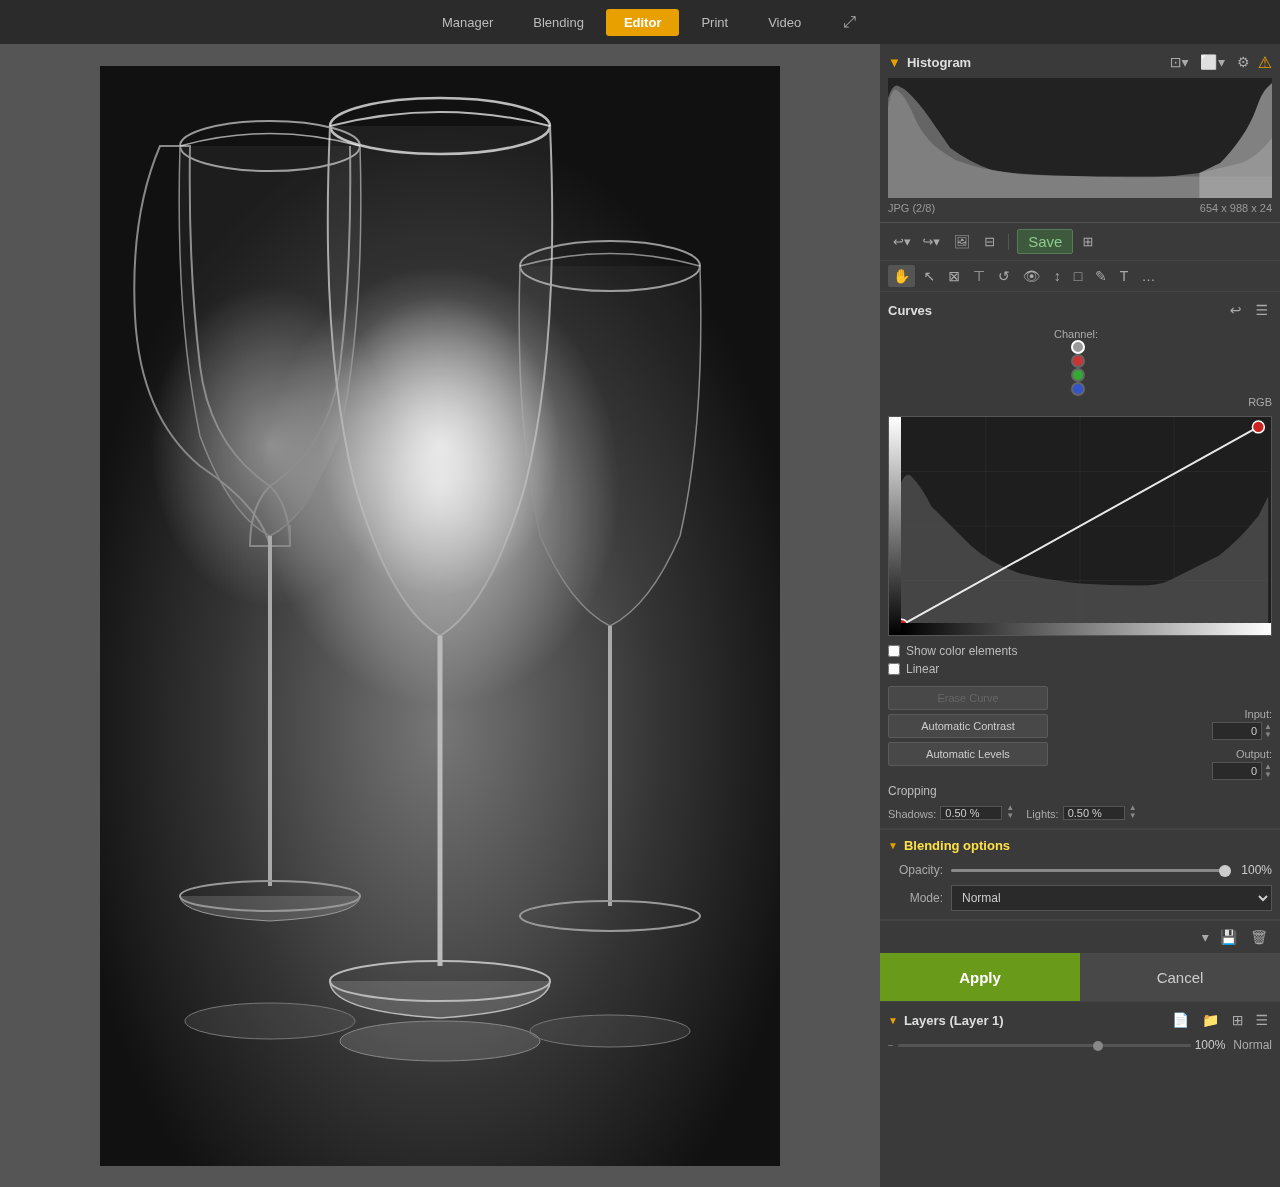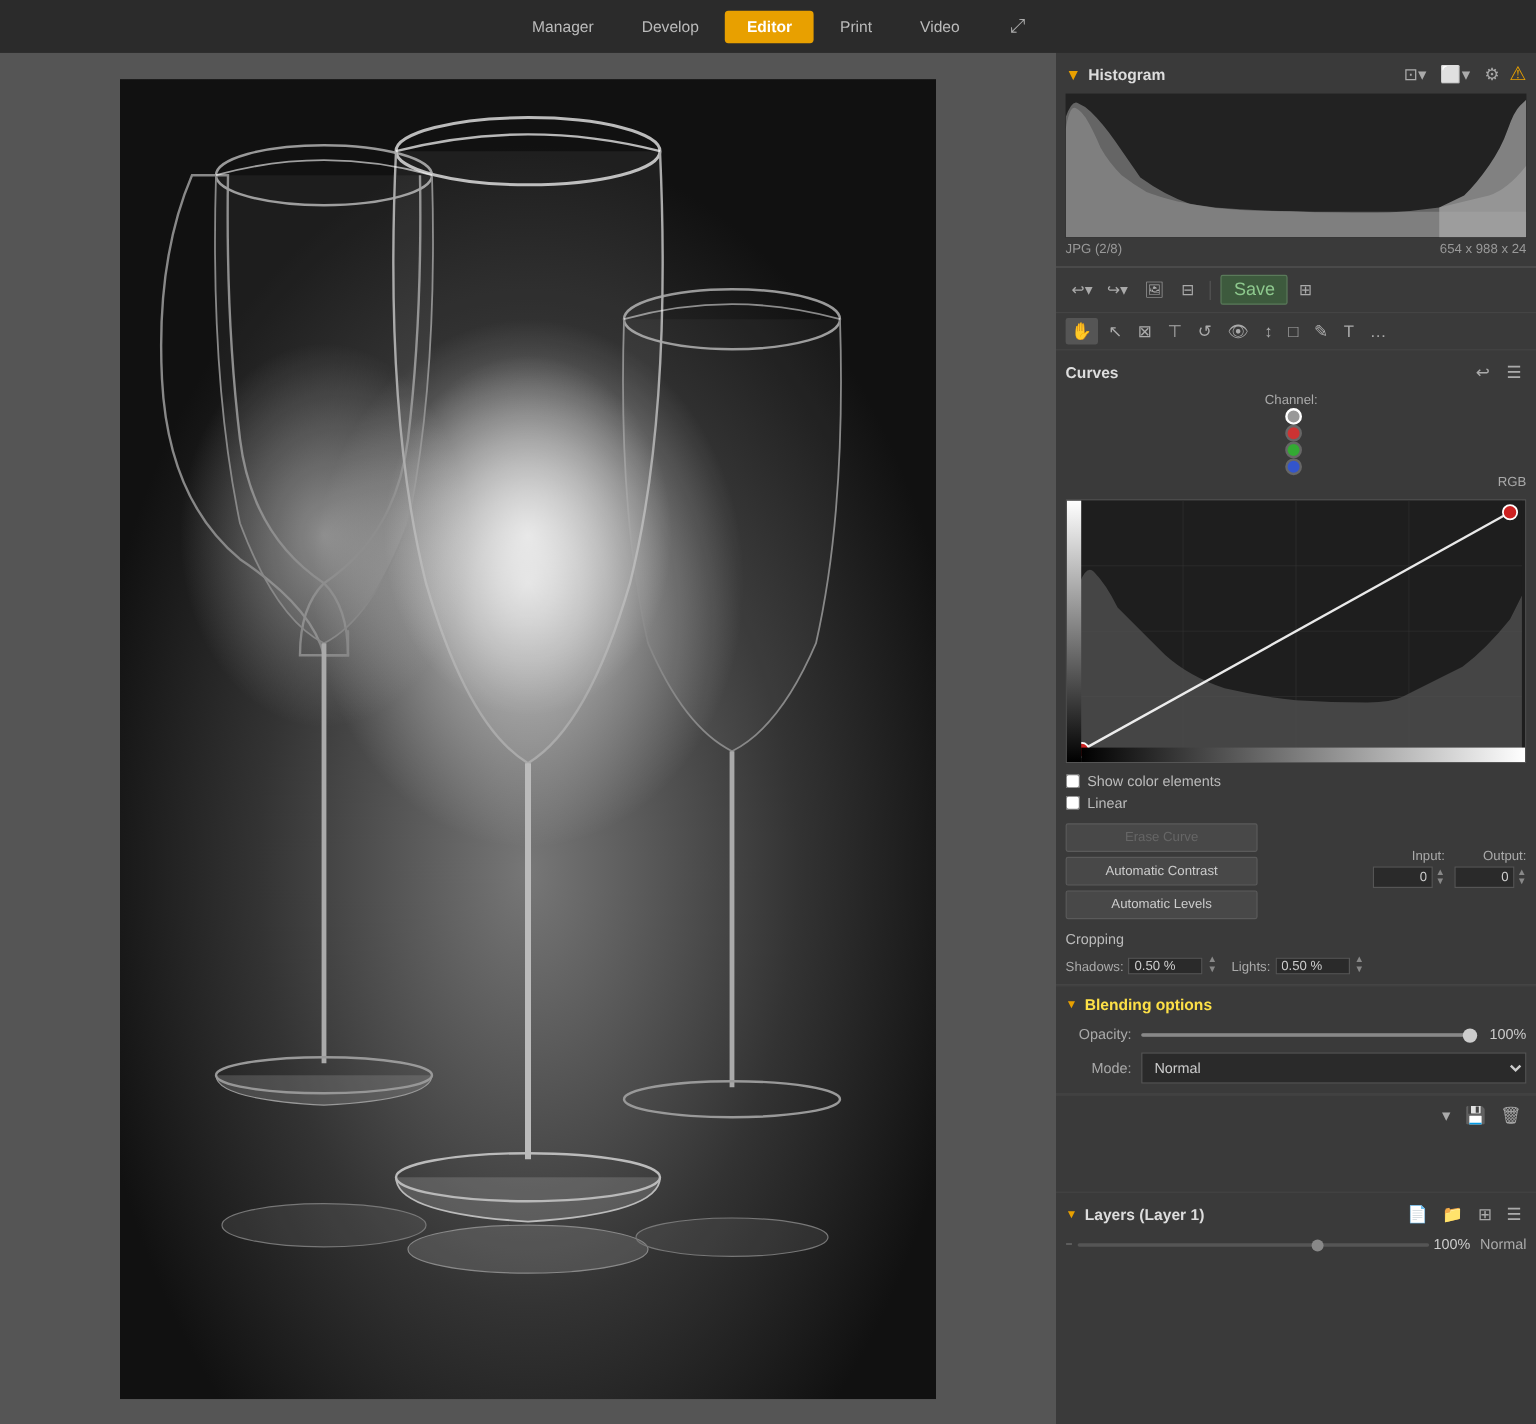--- a/index.html
+++ b/index.html
@@ -527,21 +527,21 @@
       height: 16px;
       background: #555;
       margin: 0 4px;
     }
   </style>
 </head>
 <body>
 
 <div class="top-nav">
   <div class="nav-tab">Manager</div>
-  <div class="nav-tab">Develop</div>
+  <div class="nav-tab">Blending</div>
   <div class="nav-tab active">Editor</div>
   <div class="nav-tab">Print</div>
   <div class="nav-tab">Video</div>
   <div class="nav-expand">⤢</div>
 </div>
 
 <div class="main-area">
 
   <div class="image-area">
     <div class="image-container">
@@ -735,21 +735,21 @@
           <span>Linear</span>
         </div>
 
 
         <div style="display:flex;justify-content:space-between;align-items:flex-start;">
           <div class="curve-btns">
             <button class="curve-btn disabled">Erase Curve</button>
             <button class="curve-btn">Automatic Contrast</button>
             <button class="curve-btn">Automatic Levels</button>
           </div>
-          <div style="display:flex;gap:8px;align-items:flex-start;margin-top:28px;">
+          <div style="display:flex;flex-direction:column;gap:8px;align-items:flex-start;margin-top:28px;">
             <div class="io-group">
               <span class="io-label">Input:</span>
               <div style="display:flex;align-items:center;gap:2px;">
                 <input class="io-input" type="text" value="0" style="">
                 <div class="spin-btn">
                   <span class="spin-arrow">▲</span>
                   <span class="spin-arrow">▼</span>
                 </div>
               </div>
             </div>
@@ -814,20 +814,22 @@
       </div>
     </div>
 
     <div class="bottom-toolbar">
       <button class="icon-btn">▾</button>
       <button class="icon-btn">💾</button>
       <button class="icon-btn">🗑</button>
     </div>
 
     <div class="apply-cancel">
+      <button class="apply-btn">Apply</button>
+      <button class="cancel-btn">Cancel</button>
     </div>
 
     <div class="layers-section">
       <div class="layers-header">
         <div class="layers-title">
           <span style="color:#e8a000;font-size:10px;">▼</span>
           <span>Layers (Layer 1)</span>
         </div>
         <div class="layers-actions">
           <button class="icon-btn">📄</button>

